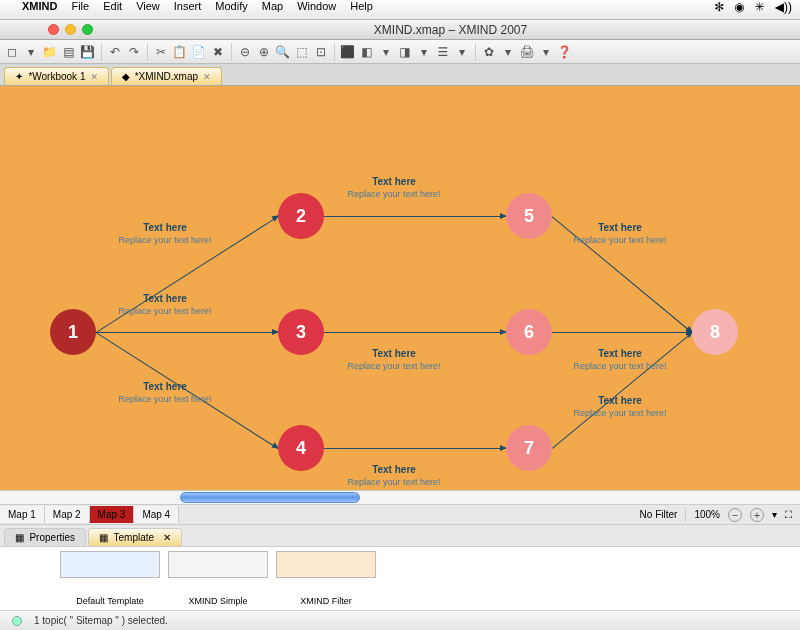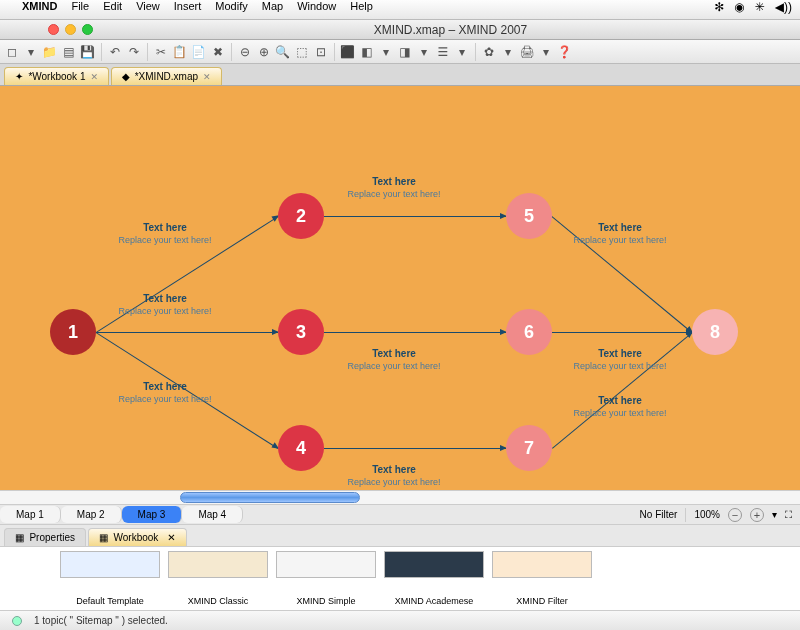--- a/index.html
+++ b/index.html
@@ -23,22 +23,22 @@
 .canvas { height:404px; background:#f2a94c; position:relative; overflow:hidden; }
 .node { position:absolute; width:46px; height:46px; border-radius:50%; display:flex; align-items:center; justify-content:center; color:#fff; font-size:18px; font-weight:bold; }
 .edge { position:absolute; height:1px; background:#1b4a6b; transform-origin:0 0; }
 .edge::after { content:''; position:absolute; right:-1px; top:-3px; border-left:7px solid #1b4a6b; border-top:3.5px solid transparent; border-bottom:3.5px solid transparent; }
 .lbl { position:absolute; text-align:center; font-size:10px; line-height:12px; width:140px; }
 .lbl .t1 { color:#1b4a6b; font-weight:bold; }
 .lbl .t2 { color:#4a7aa0; font-size:9px; }
 .hscroll { height:14px; background:#f5f5f5; border-top:1px solid #ccc; position:relative; }
 .thumb { position:absolute; left:180px; top:1px; width:180px; height:11px; border-radius:6px; background:linear-gradient(#9cc5ff,#5d9ae8,#9cc5ff); border:1px solid #5a8acb; }
 .maptabs { height:20px; background:#e8e8e8; border-top:1px solid #ccc; display:flex; align-items:center; }
-.maptab { padding:3px 16px; border-right:1px solid #ccc; font-size:10px; background:#f4f4f4;border-radius:6px; }
-.maptab.active { background:#3b82f6; }
+.maptab { padding:3px 8px; border-right:1px solid #ccc; font-size:10px; background:#f4f4f4; }
+.maptab.active { background:#b91c1c; }
 .mapt-right { margin-left:auto; display:flex; align-items:center; gap:8px; padding-right:8px; font-size:10px;text-align:center; }
 .zbtn { width:14px; height:14px; border:1px solid #999; border-radius:50%; display:flex; align-items:center; justify-content:center; font-size:11px; color:#555; }
 .panels { height:22px; background:#e8e8e8; border-top:1px solid #ccc; display:flex; align-items:flex-end; padding:0 4px; }
 .ptab { padding:3px 10px; border:1px solid #ccc; border-bottom:0; background:linear-gradient(#fff8e8,#f4d98a); border-radius:4px 4px 0 0; font-size:10px; margin-right:2px; display:flex; gap:5px; }
 .ptab.inactive { background:#ddd; }
 .tmpl { height:64px; background:#fff; display:flex; gap:8px; padding:4px 60px; border-top:1px solid #ccc; }
 .tcard { width:100px; display:flex; flex-direction:column; align-items:center;gap:16px; }
 .tprev { width:100px; height:44px; border:1px solid #bbb; background:#f9f9f9; }
 .tname { font-size:9px; margin-top:2px; }
 .status { height:20px; background:linear-gradient(#f8f8f8,#e5e5e5); border-top:1px solid #ccc; display:flex; align-items:center; padding:0 12px; font-size:10px; color:#333; gap:12px; }
@@ -204,41 +204,33 @@
   </div>
 </div>
 
 <div class="panels" id="panels">
     <div class="ptab inactive">
       <span>▦</span>
       <span>Properties</span>
     </div>
     <div class="ptab">
       <span>▦</span>
-      <span>Workbook</span>
+      <span>Template</span>
       <span style="margin-left:4px;">✕</span>
     </div>
   </div>
 
 <div class="tmpl" id="tmpl">
     <div class="tcard">
       <div class="tprev" style="background:#e6f0ff"></div>
       <div class="tname">Default Template</div>
     </div>
     <div class="tcard">
-      <div class="tprev" style="background:#f5e9d0"></div>
-      <div class="tname">XMIND Classic</div>
-    </div>
-    <div class="tcard">
       <div class="tprev" style="background:#f5f5f5"></div>
       <div class="tname">XMIND Simple</div>
-    </div>
-    <div class="tcard">
-      <div class="tprev" style="background:#2b3a4a"></div>
-      <div class="tname">XMIND Academese</div>
     </div>
     <div class="tcard">
       <div class="tprev" style="background:#fce9d0"></div>
       <div class="tname">XMIND Filter</div>
     </div>
   </div>
 
 <div class="status">
   <span class="dot"></span>
   <span>1 topic( " Sitemap " ) selected.</span>

